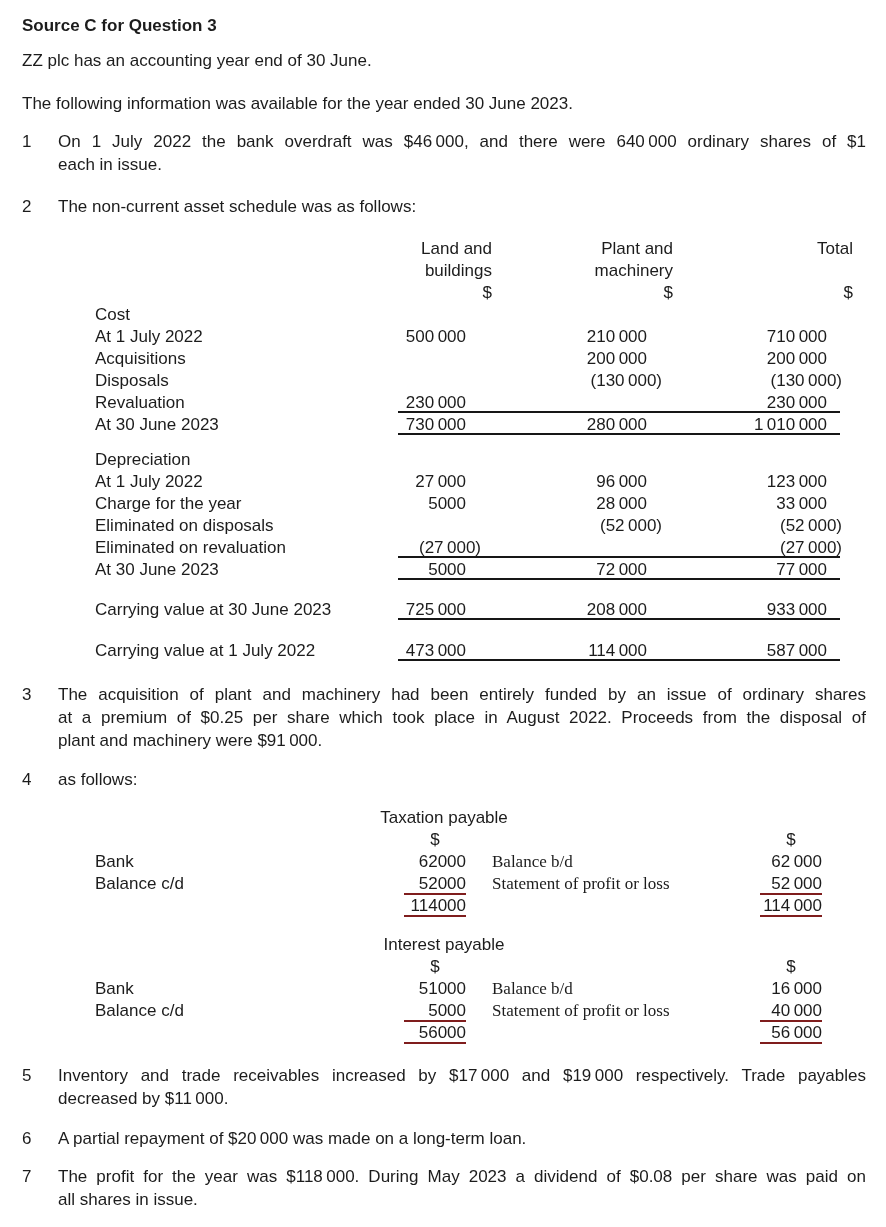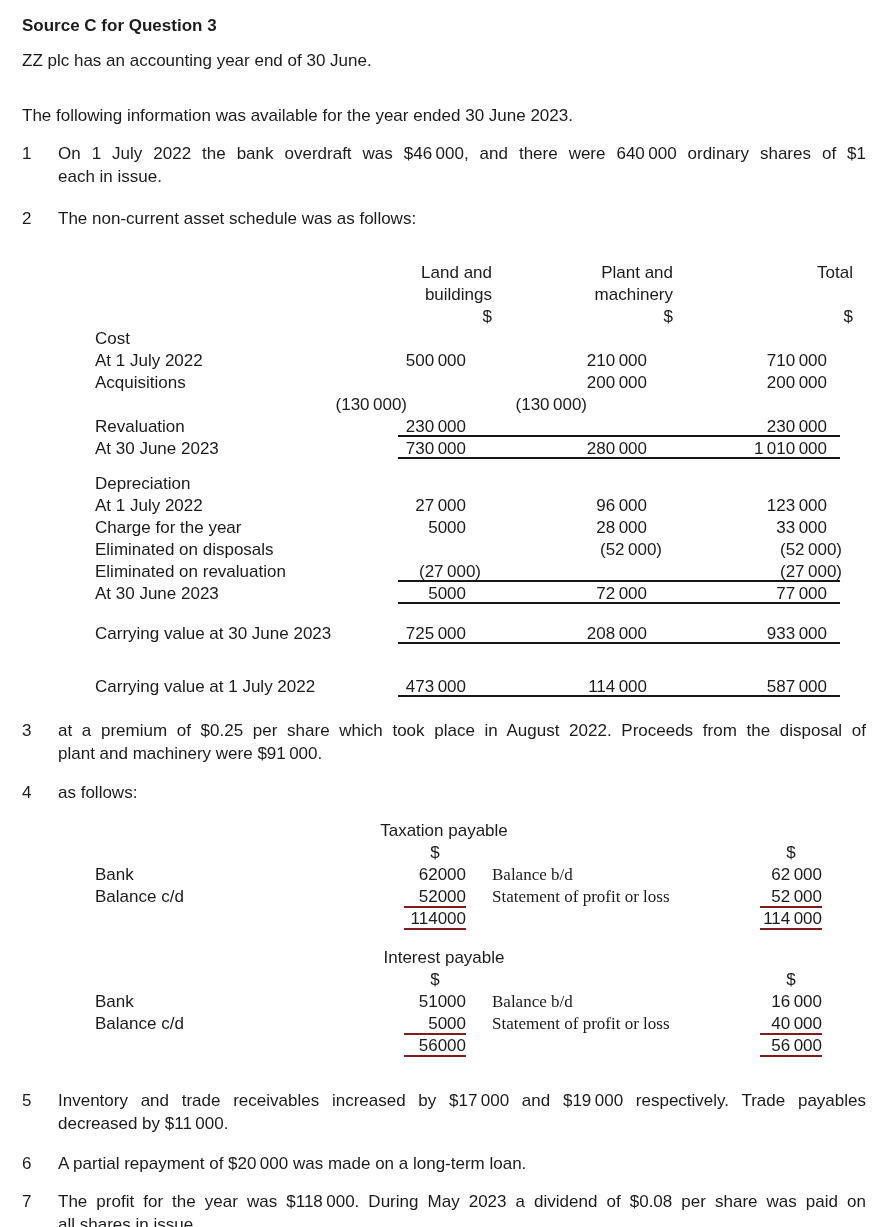--- a/index.html
+++ b/index.html
@@ -7,21 +7,21 @@
     width:886px; height:1227px; box-sizing:border-box;
     padding:14px 20px 0 22px; overflow:hidden;
     color:#1c1c1c;
     font-family:"Liberation Sans", sans-serif;
     font-size:17px; line-height:23px;
   }
   .title { font-weight:bold; height:23px; }
   .para  { margin:0; height:23px; }
 
   .mt12{margin-top:12px} .mt14{margin-top:14px} .mt15{margin-top:15px}
-  .mt16{margin-top:16px} .mt17{margin-top:17px} .mt18{margin-top:32px}
+  .mt16{margin-top:16px} .mt17{margin-top:17px} .mt18{margin-top:20px}
   .mt19{margin-top:19px} .mt22{margin-top:22px}
 
   
   .item { display:flex; }
   .inum { width:36px; flex:0 0 36px; }
   .itext { width:808px; flex:0 0 808px; }
   .jl { text-align:justify; text-align-last:justify; }
   .ll { text-align:left; }
 
   
@@ -99,20 +99,21 @@
       <div class="c-plant">210 000</div>
       <div class="c-total">710 000</div>
     </div>
     <div class="srow">
       <div class="c-label">Acquisitions</div>
       <div class="c-land"></div>
       <div class="c-plant">200 000</div>
       <div class="c-total">200 000</div>
     </div>
     <div class="srow">
+      <div class="c-label">Disposals</div>
       <div class="c-land"></div>
       <div class="c-plant paren">(130 000)</div>
       <div class="c-total paren">(130 000)</div>
     </div>
     <div class="srow">
       <div class="c-label">Revaluation</div>
       <div class="c-land">230 000</div>
       <div class="c-plant"></div>
       <div class="c-total">230 000</div>
     </div>
@@ -173,20 +174,21 @@
       <div class="c-land">473 000</div>
       <div class="c-plant">114 000</div>
       <div class="c-total">587 000</div>
     </div>
     <div class="rule"></div>
   </div>
 
   <div class="item mt22">
     <div class="inum">3</div>
     <div class="itext">
+      <div class="jl">The acquisition of plant and machinery had been entirely funded by an issue of ordinary shares</div>
       <div class="jl">at a premium of $0.25 per share which took place in August 2022. Proceeds from the disposal of</div>
       <div class="ll">plant and machinery were $91 000.</div>
     </div>
   </div>
 
   <div class="item mt16">
     <div class="inum">4</div>
     <div class="itext">
       <div class="ll">as follows:</div>
     </div>

